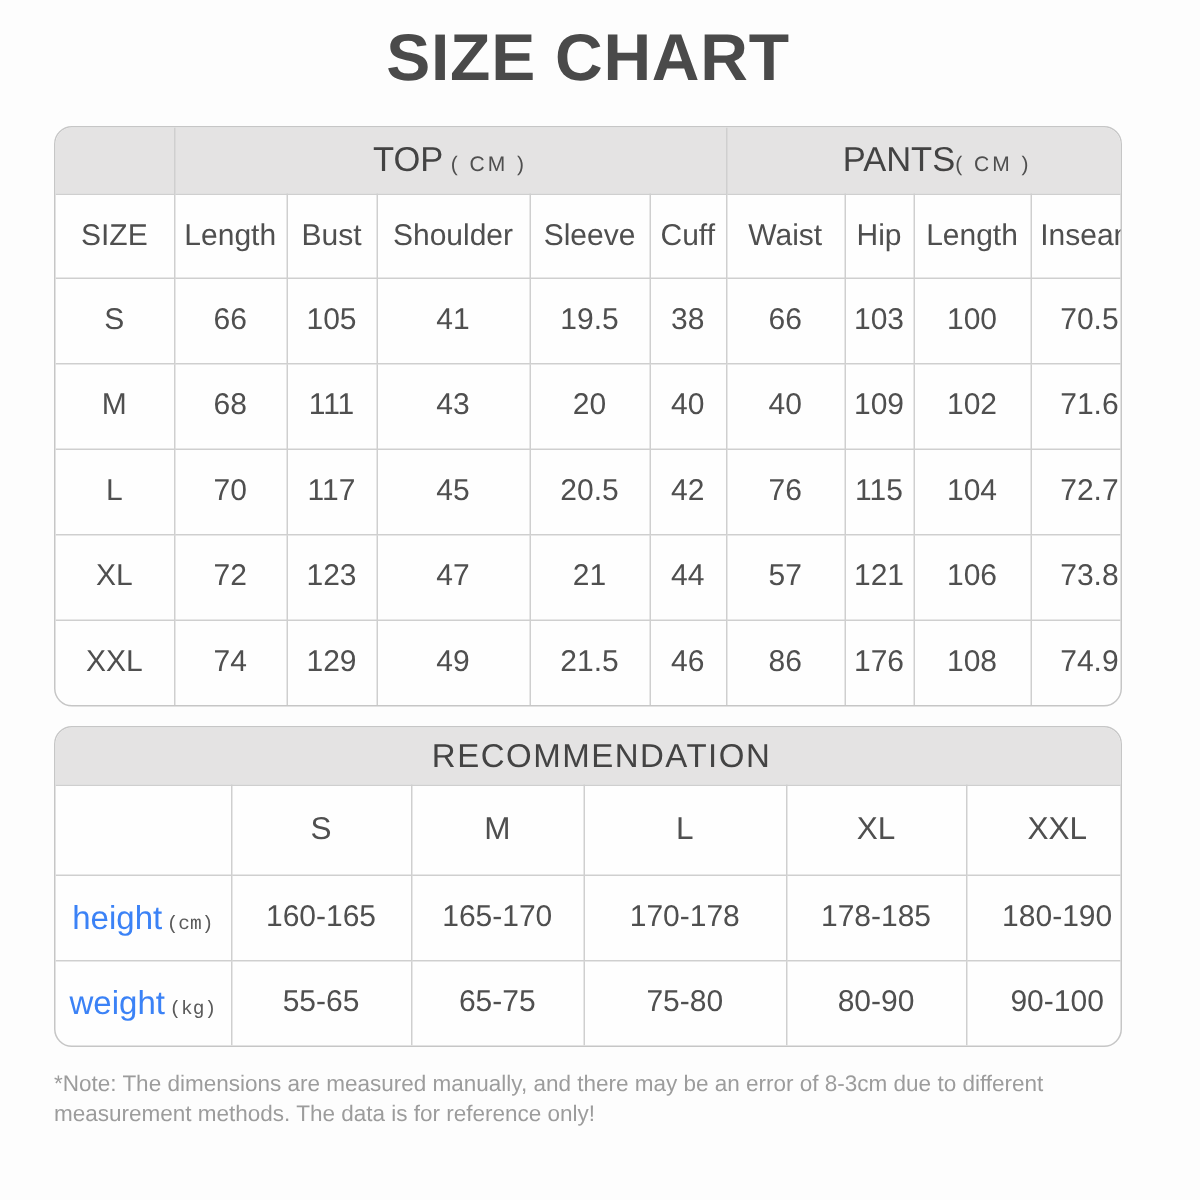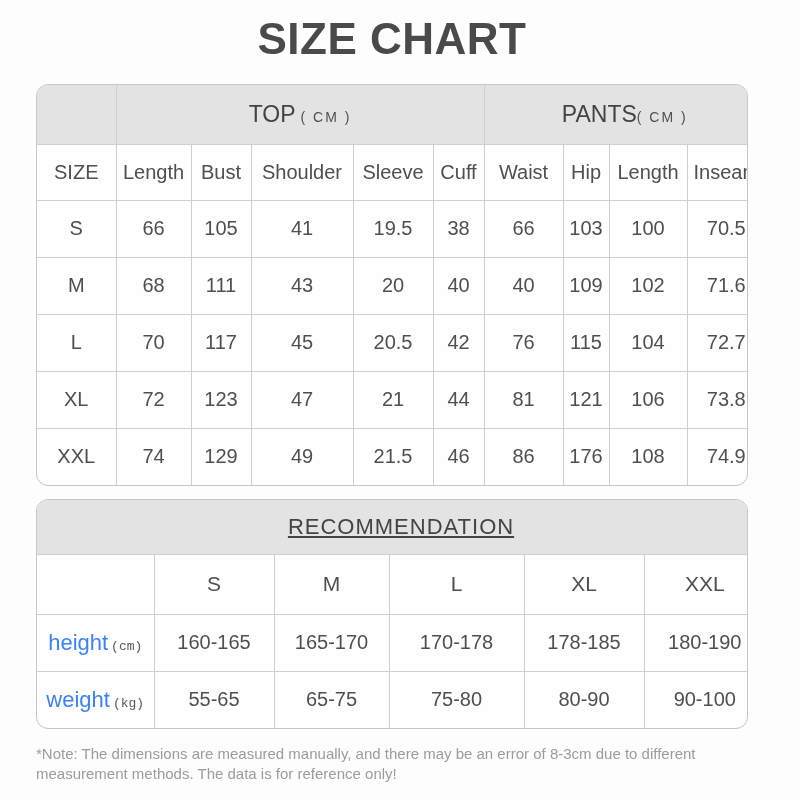--- a/index.html
+++ b/index.html
@@ -43,30 +43,30 @@
     font-size: 20px;
     color: #4f4f4f;
     padding: 0;
   }
   td:last-child { border-right: none; }
   tr:last-child td { border-bottom: none; }
 
   .gray { background: #e4e3e3; }
 
   
-  .size-table .group-row td { height: 59px; }
+  .size-table .group-row td { height: 44px; }
   .size-table .col-header-row td { height: 56px; }
   .size-table .data-row td { height: 57px; }
 
   .group-cell { font-size: 23px; color: #434343; }
   .group-unit { font-size: 14px; letter-spacing: 2px; color: #4f4f4f; }
   .group-unit.spaced { margin-left: 5px; }
 
   
-  .rec-table .rec-header-row td { height: 54px; text-decoration: underline; }
+  .rec-table .rec-header-row td { height: 38px; }
   .rec-table .rec-sizes-row td { height: 60px; font-size: 21px; }
   .rec-table .rec-data-row td { height: 57px; }
   .rec-header-cell { font-size: 22px; letter-spacing: 1px; color: #434343; }
   .row-label { font-size: 22px; color: #3b82f6; }
   .row-label-unit { font-size: 13px; margin-left: 3px; color: #5a5a5a; font-family: Liberation Mono, monospace; }
 
   .note {
     margin-top: 15px;
     font-size: 15px;
     line-height: 1.35;
@@ -149,21 +149,21 @@
           <td>104</td>
           <td>72.7</td>
         </tr>
         <tr class="data-row">
           <td>XL</td>
           <td>72</td>
           <td>123</td>
           <td>47</td>
           <td>21</td>
           <td>44</td>
-          <td>81</td>
+          <td>57</td>
           <td>121</td>
           <td>106</td>
           <td>73.8</td>
         </tr>
         <tr class="data-row">
           <td>XXL</td>
           <td>74</td>
           <td>129</td>
           <td>49</td>
           <td>21.5</td>

